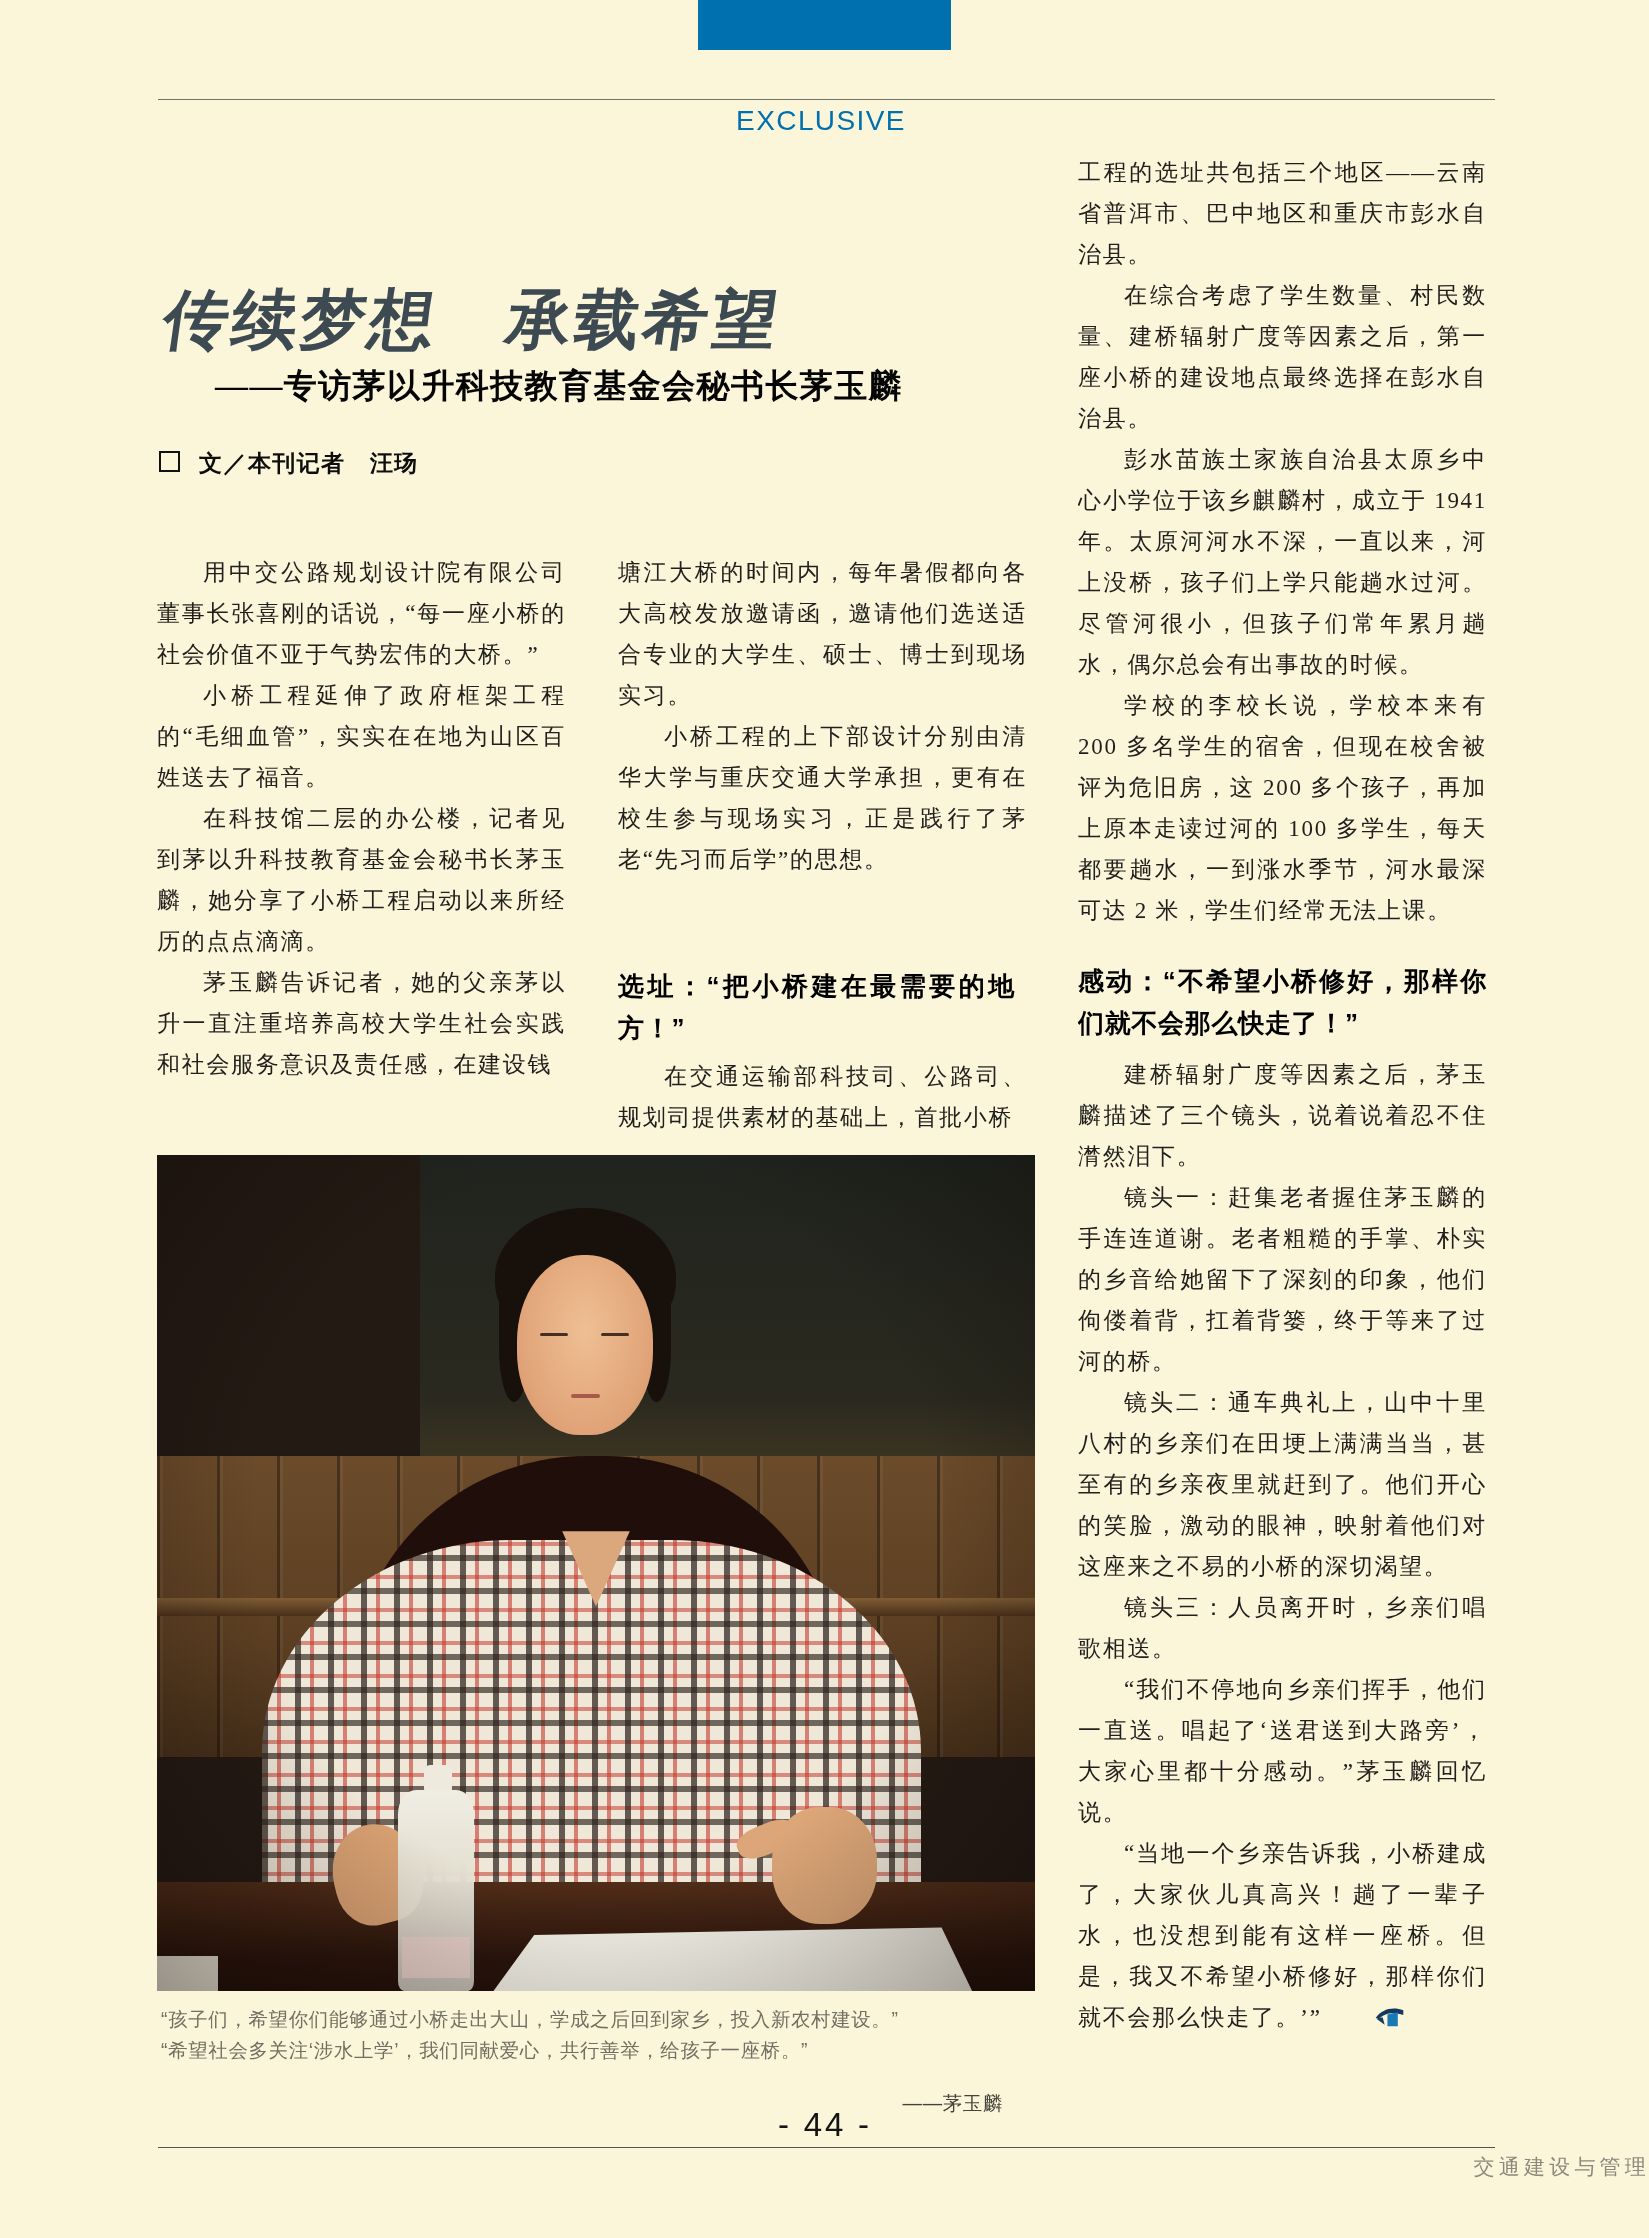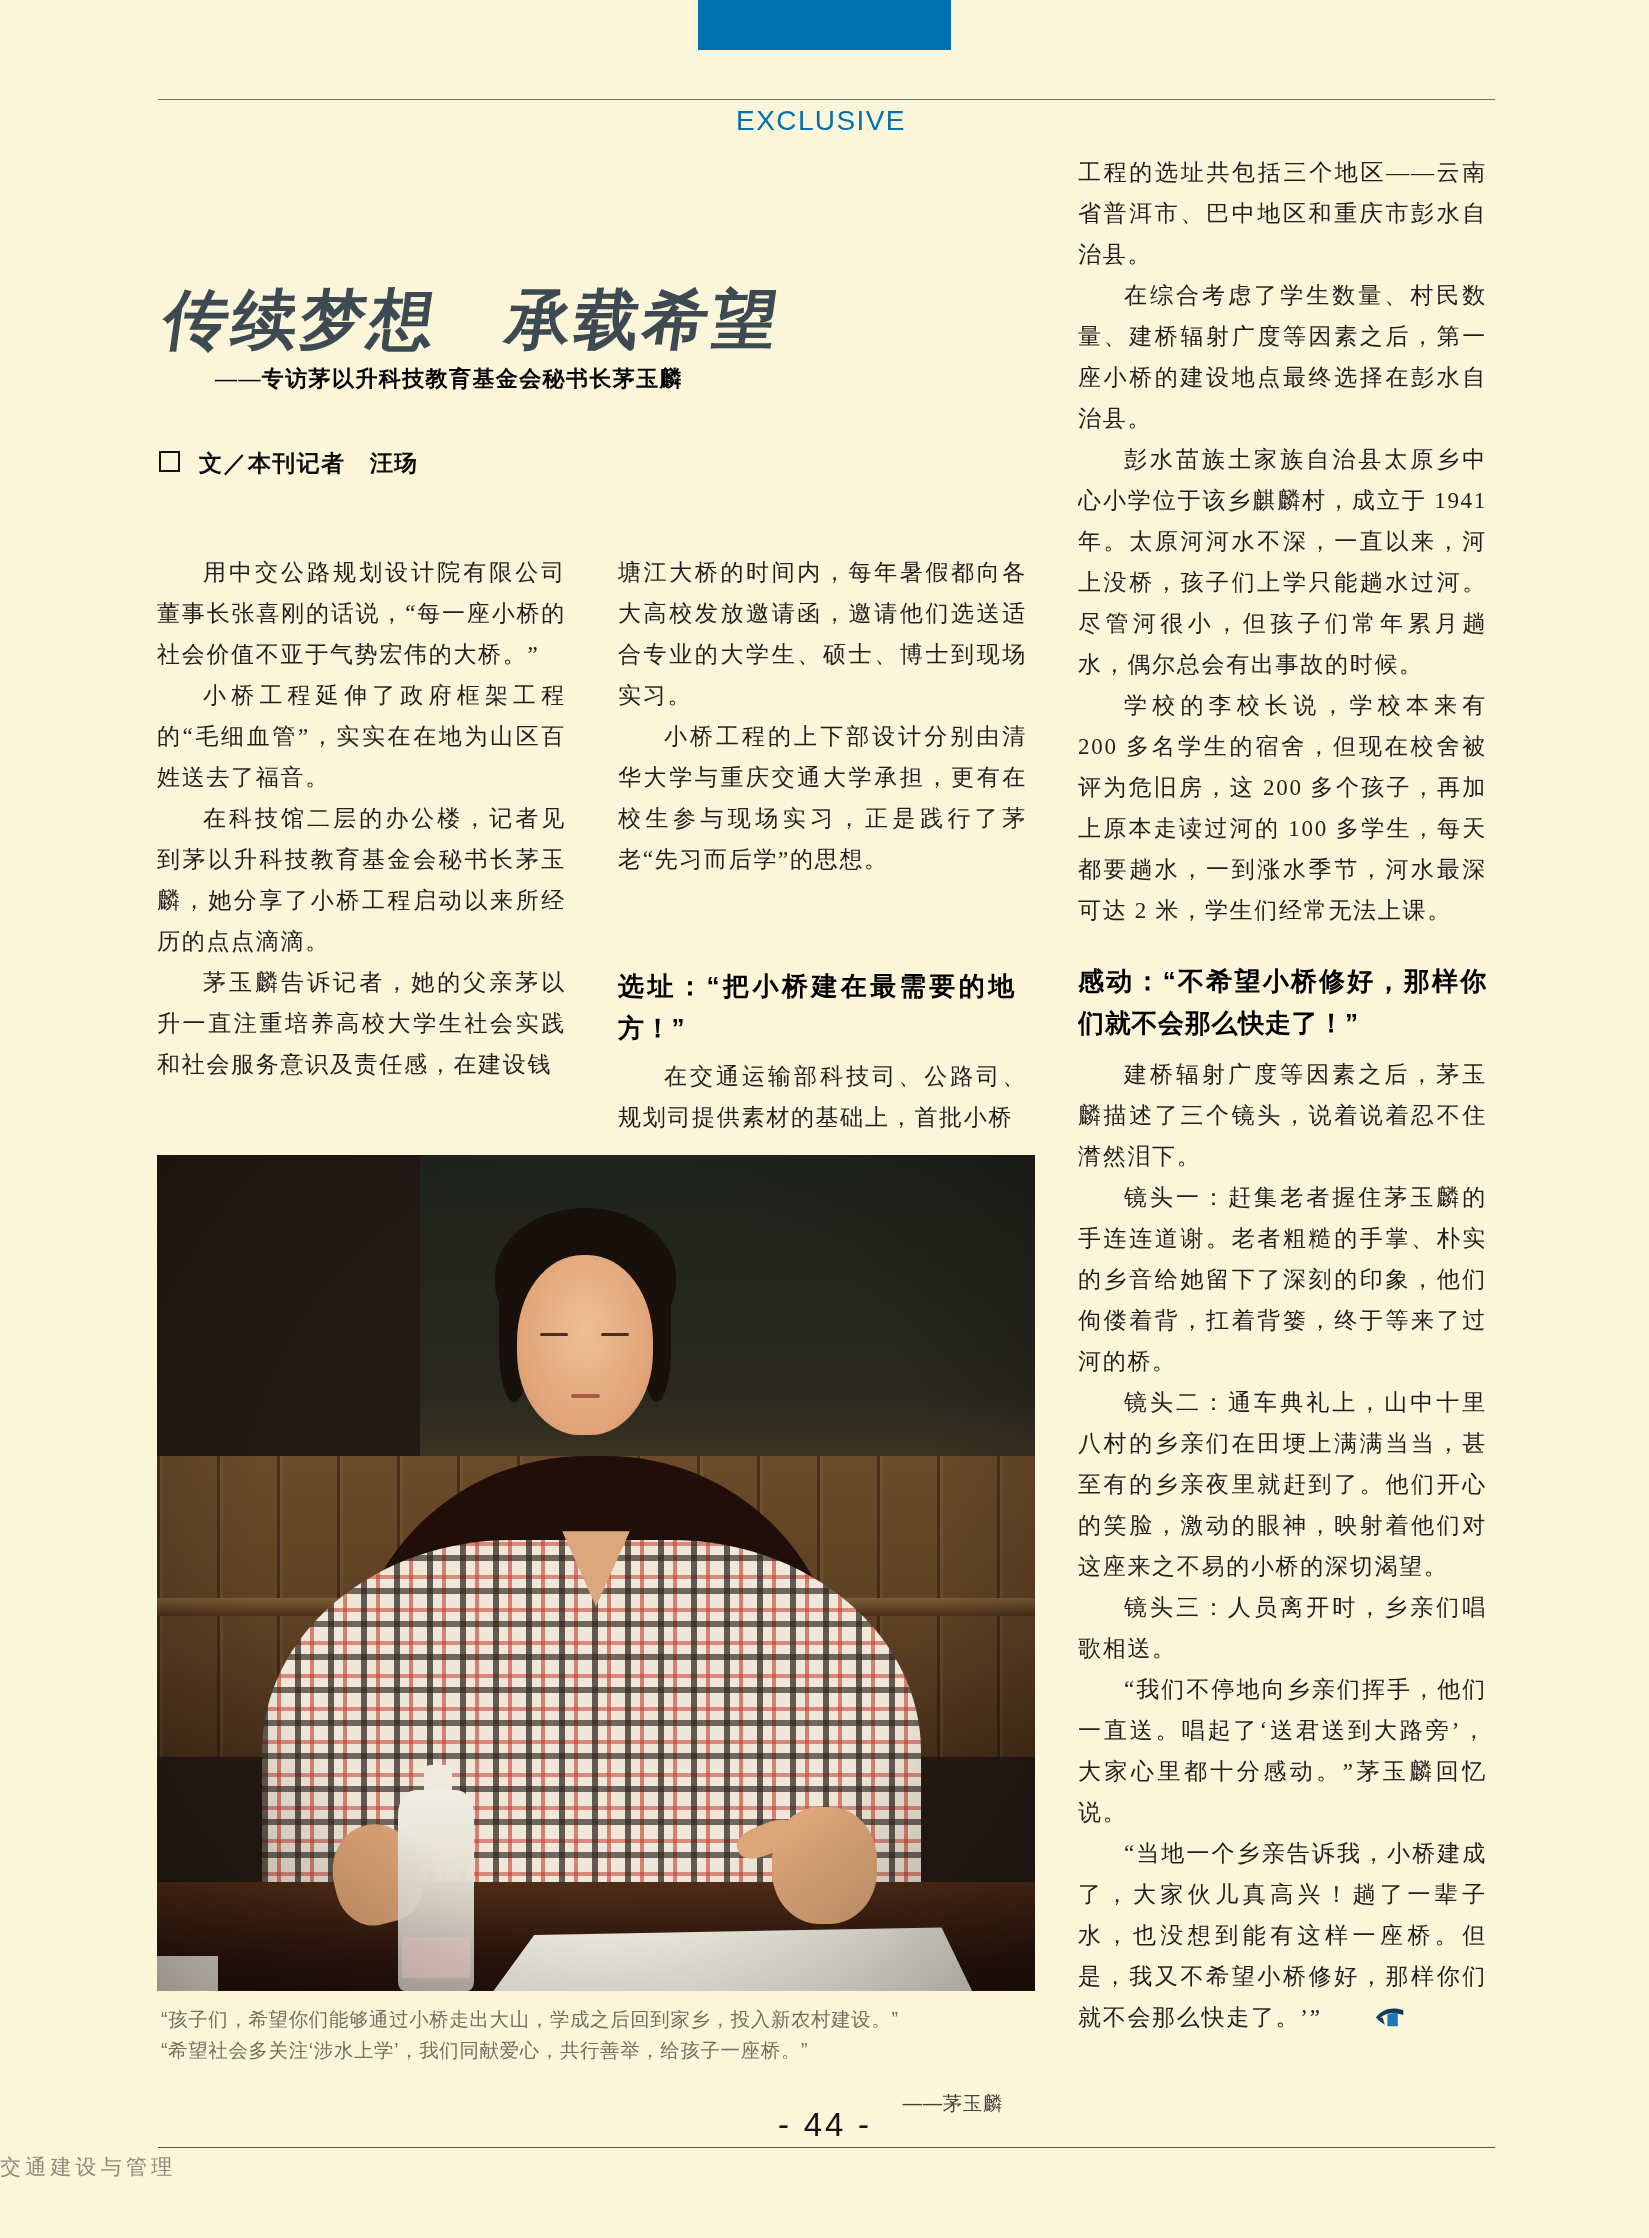--- a/index.html
+++ b/index.html
@@ -30,21 +30,21 @@
   .topic-tag-en{left:0;right:8px;top:105px;text-align:center;
     font-family:"Liberation Sans","DejaVu Sans",sans-serif;
     font-size:28px;font-weight:400;letter-spacing:1.4px;color:var(--accent);}
 
   
   .headline{left:158px;top:276px;margin:0;
     font-family:"Liberation Sans","DejaVu Sans",sans-serif;
     font-size:65px;font-weight:900;letter-spacing:3.5px;color:var(--headline);
     transform:skewX(-8deg);transform-origin:0 100%;white-space:nowrap;}
   .subtitle{left:215px;top:364px;margin:0;
-    font-size:22px;font-weight:700;letter-spacing:1.4px;color:#050505;white-space:nowrap;}
+    font-size:33px;font-weight:700;letter-spacing:1.4px;color:#050505;white-space:nowrap;}
   .byline{left:159px;top:448px;
     font-family:"Liberation Sans","DejaVu Sans",sans-serif;
     font-size:23px;font-weight:700;color:#0d0d0d;letter-spacing:1.4px;}
   .byline-square{display:inline-block;width:17.3px;height:17.3px;border:2.1px solid #111;
     margin-right:11px;vertical-align:-1.4px;background:transparent;}
 
   
   .col{overflow:hidden;}
   .col1{left:157px;top:552px;width:409px;height:601px;}
   .col2{left:618px;top:552px;width:409px;height:601px;}
@@ -120,21 +120,21 @@
   .caption{left:161px;top:2004px;width:870px;}
   .caption p{margin:0;font-family:"Liberation Sans","DejaVu Sans",sans-serif;
     font-size:19.4px;line-height:31px;letter-spacing:0.7px;color:var(--caption-ink);}
   .caption .attribution{margin-top:22px;text-align:right;padding-right:28px;color:#44433a;}
 
   
   .page-number{left:0;right:0;top:2106px;text-align:center;
     font-family:"Liberation Sans","DejaVu Sans",sans-serif;
     font-size:33px;font-weight:500;color:#141414;letter-spacing:2.8px;}
   .bottom-rule{left:158px;top:2147px;width:1337px;height:1.4px;background:#55544a;}
-  .footer-name{left:0;right:0;top:2153px;text-align:left;
+  .footer-name{left:0;right:0;top:2153px;text-align:right;
     font-family:"Liberation Sans","DejaVu Sans",sans-serif;
     font-size:21px;color:var(--footer-ink);letter-spacing:4.2px;}
 </style>
 </head>
 <body>
 
 <div class="page">
 
   <div class="abs blue-block"></div>
   <div class="abs top-rule"></div>

